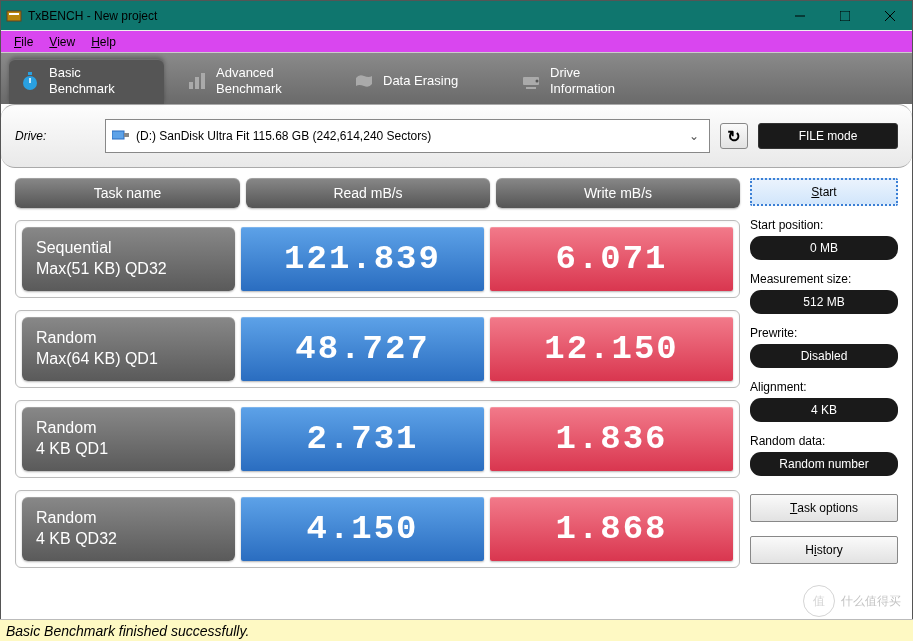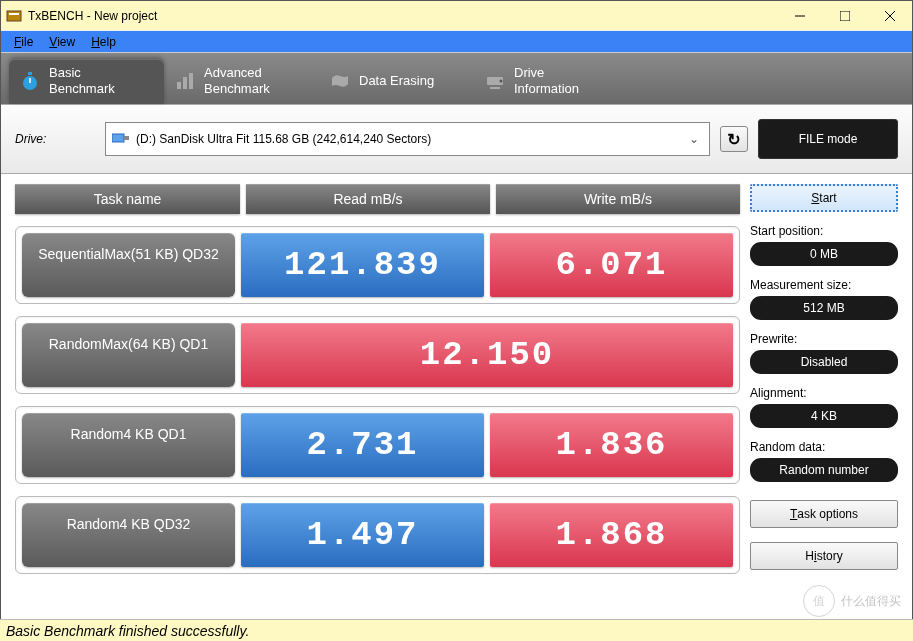--- a/index.html
+++ b/index.html
@@ -1,60 +1,60 @@
 <!DOCTYPE html>
 <html><head>
   <meta charset="utf-8">
   <style>
     * { box-sizing: border-box; margin: 0; padding: 0; }
     body { font-family: "Segoe UI", Tahoma, sans-serif; font-size: 12px; background: #fff; width: 913px; height: 641px; overflow: hidden; border: 1px solid #555; }
     
     
-    .titlebar { height: 30px; background: #fef9c3; display: flex; align-items: center; padding-left: 5px; border-bottom: 1px solid #eee; }
+    .titlebar { height: 30px; background: #0f766e; display: flex; align-items: center; padding-left: 5px; border-bottom: 1px solid #eee; }
     .titlebar-icon { width: 16px; height: 16px; margin-right: 6px; }
     .titlebar-title { flex: 1; font-size: 12px; color: #000; }
     .win-controls { display: flex; height: 100%; }
     .win-btn { width: 45px; display: flex; align-items: center; justify-content: center; cursor: default; }
     
     
-    .menubar { height: 22px; display: flex; align-items: center; padding: 0 5px; border-bottom: 1px solid #ccc; background: #3b82f6; }
+    .menubar { height: 22px; display: flex; align-items: center; padding: 0 5px; border-bottom: 1px solid #ccc; background: #d946ef; }
     .menu-item { padding: 2px 8px; cursor: default; }
     .menu-item u { text-decoration: underline; }
     
     
-    .tab-area { background: linear-gradient(#8a8a8a, #6a6a6a); padding: 6px 8px 0 8px; display: flex; gap: 0; }
+    .tab-area { background: linear-gradient(#8a8a8a, #6a6a6a); padding: 6px 8px 0 8px; display: flex; gap: 12px; }
     .tab { display: flex; align-items: center; padding: 6px 14px 8px 10px; border-radius: 6px 6px 0 0; cursor: default; color: #fff; gap: 8px; min-width: 155px; }
     .tab.active { background: #555; box-shadow: inset 0 1px 0 rgba(255,255,255,0.15), 0 -2px 4px rgba(0,0,0,0.3); }
     .tab-icon { width: 22px; height: 22px; display: flex; align-items: center; justify-content: center; }
     .tab-label { line-height: 1.2; font-size: 13px; font-weight: 500; }
     
     
-    .drive-bar { background: linear-gradient(#fdfdfd, #e9e9e9); border-top: 1px solid #aaa; border-bottom: 1px solid #aaa; padding: 14px 14px; display: flex; align-items: center; gap: 10px; }
+    .drive-bar { background: linear-gradient(#fdfdfd, #e9e9e9); border-top: 1px solid #aaa; border-bottom: 1px solid #aaa; padding: 14px 14px; display: flex; align-items: center; gap: 10px; border-radius: 14px; }
     .drive-label { width: 80px; font-style: italic; }
     .drive-select { flex: 1; display: flex; align-items: center; border: 1px solid #888; background: #fff; height: 24px; padding: 16px 6px; gap: 6px; }
     .drive-select-text { flex: 1; }
     .drive-dropdown { width: 18px; text-align: center; color: #555; }
     .refresh-btn { width: 28px; height: 26px; border: 1px solid #888; background: linear-gradient(#fafafa,#e2e2e2); display:flex; align-items:center; justify-content:center; border-radius:3px; font-size:16px; font-weight:bold; }
-    .file-mode-btn { width: 140px; height: 40px; background: #1a1a1a; color: #fff; border: 1px solid #333; display:flex; align-items:center; justify-content:center; font-size:12px; border-radius:3px; }
+    .file-mode-btn { width: 140px; height: 26px; background: #1a1a1a; color: #fff; border: 1px solid #333; display:flex; align-items:center; justify-content:center; font-size:12px; border-radius:3px; }
     
     
     .main-area { display: flex; padding: 10px 14px; gap: 10px; background: #fff; }
     .results-col { flex: 1; }
     .side-col { width: 148px; display: flex; flex-direction: column; gap: 4px; }
     
     
     .header-row { display: flex; gap: 6px; margin-bottom: 12px; }
-    .hdr-chip { height: 30px; border-radius: 0; background: linear-gradient(#888,#555); color: #fff; display:flex; align-items:center; justify-content:center; font-size: 14px; font-weight: 500; box-shadow: inset 0 1px 0 rgba(255,255,255,0.2), 0 1px 2px rgba(0,0,0,0.3); text-align: center; }
+    .hdr-chip { height: 30px; border-radius: 6px; background: linear-gradient(#888,#555); color: #fff; display:flex; align-items:center; justify-content:center; font-size: 14px; font-weight: 500; box-shadow: inset 0 1px 0 rgba(255,255,255,0.2), 0 1px 2px rgba(0,0,0,0.3); text-align: center; }
     .hdr-task { width: 225px; }
     .hdr-read { flex: 1; }
     .hdr-write { flex: 1; }
     
     
     .result-block { border: 1px solid #bbb; border-radius: 6px; padding: 6px; margin-bottom: 12px; display: flex; gap: 6px; box-shadow: inset 0 1px 3px rgba(0,0,0,0.05); }
-    .task-chip { width: 213px; height: 64px; border-radius: 6px; background: linear-gradient(#888,#5a5a5a); color: #fff; padding: 12px 14px; display:flex; flex-direction:row; justify-content:center; font-size:14px; font-weight:500; box-shadow: inset 0 1px 0 rgba(255,255,255,0.2), 0 1px 2px rgba(0,0,0,0.3); line-height:1.3; }
+    .task-chip { width: 213px; height: 64px; border-radius: 6px; background: linear-gradient(#888,#5a5a5a); color: #fff; padding: 12px 14px; display:flex; flex-direction:column; justify-content:center; font-size:16px; font-weight:500; box-shadow: inset 0 1px 0 rgba(255,255,255,0.2), 0 1px 2px rgba(0,0,0,0.3); line-height:1.3; }
     .val-chip { flex: 1; height: 64px; border-radius: 2px; display:flex; align-items:center; justify-content:center; font-size: 34px; font-weight: bold; color: #fff; letter-spacing: 2px; box-shadow: inset 0 1px 0 rgba(255,255,255,0.2), 0 1px 2px rgba(0,0,0,0.3); font-family: "Consolas", "Courier New", monospace; }
     .read-chip { background: linear-gradient(#5da2e8,#2a6dc0); }
     .write-chip { background: linear-gradient(#f27a8a,#d9364f); }
     
     
     .side-btn { height: 28px; border: 1px solid #888; background: linear-gradient(#fafafa,#e2e2e2); display:flex; align-items:center; justify-content:center; border-radius:2px; font-size:12px; cursor:default; }
     .side-btn.focus { border: 2px dotted #3a7fd5; background: linear-gradient(#eaf3fd,#d2e6fb); }
     .side-label { font-size: 12px; color: #000; margin-top: 8px; }
     .side-black { height: 24px; background: #1a1a1a; color: #fff; display:flex; align-items:center; justify-content:center; border-radius:11px; font-size:12px; }
     
@@ -171,38 +171,39 @@
       </div>
       <div class="val-chip read-chip">121.839</div>
       <div class="val-chip write-chip">6.071</div>
     </div>
 
     <div class="result-block">
       <div class="task-chip">
         <span>Random</span>
         <span>Max(64 KB) QD1</span>
       </div>
+      <div class="val-chip read-chip">48.727</div>
       <div class="val-chip write-chip">12.150</div>
     </div>
 
     <div class="result-block">
       <div class="task-chip">
         <span>Random</span>
         <span>4 KB QD1</span>
       </div>
       <div class="val-chip read-chip">2.731</div>
       <div class="val-chip write-chip">1.836</div>
     </div>
 
     <div class="result-block">
       <div class="task-chip">
         <span>Random</span>
         <span>4 KB QD32</span>
       </div>
-      <div class="val-chip read-chip">1.497</div>
+      <div class="val-chip read-chip">4.150</div>
       <div class="val-chip write-chip">1.868</div>
     </div>
   </div>
 
   <div class="side-col">
     <div class="side-btn focus"><u>S</u>tart</div>
 
     <div class="side-label">Start position:</div>
     <div class="side-black">0 MB</div>
 

